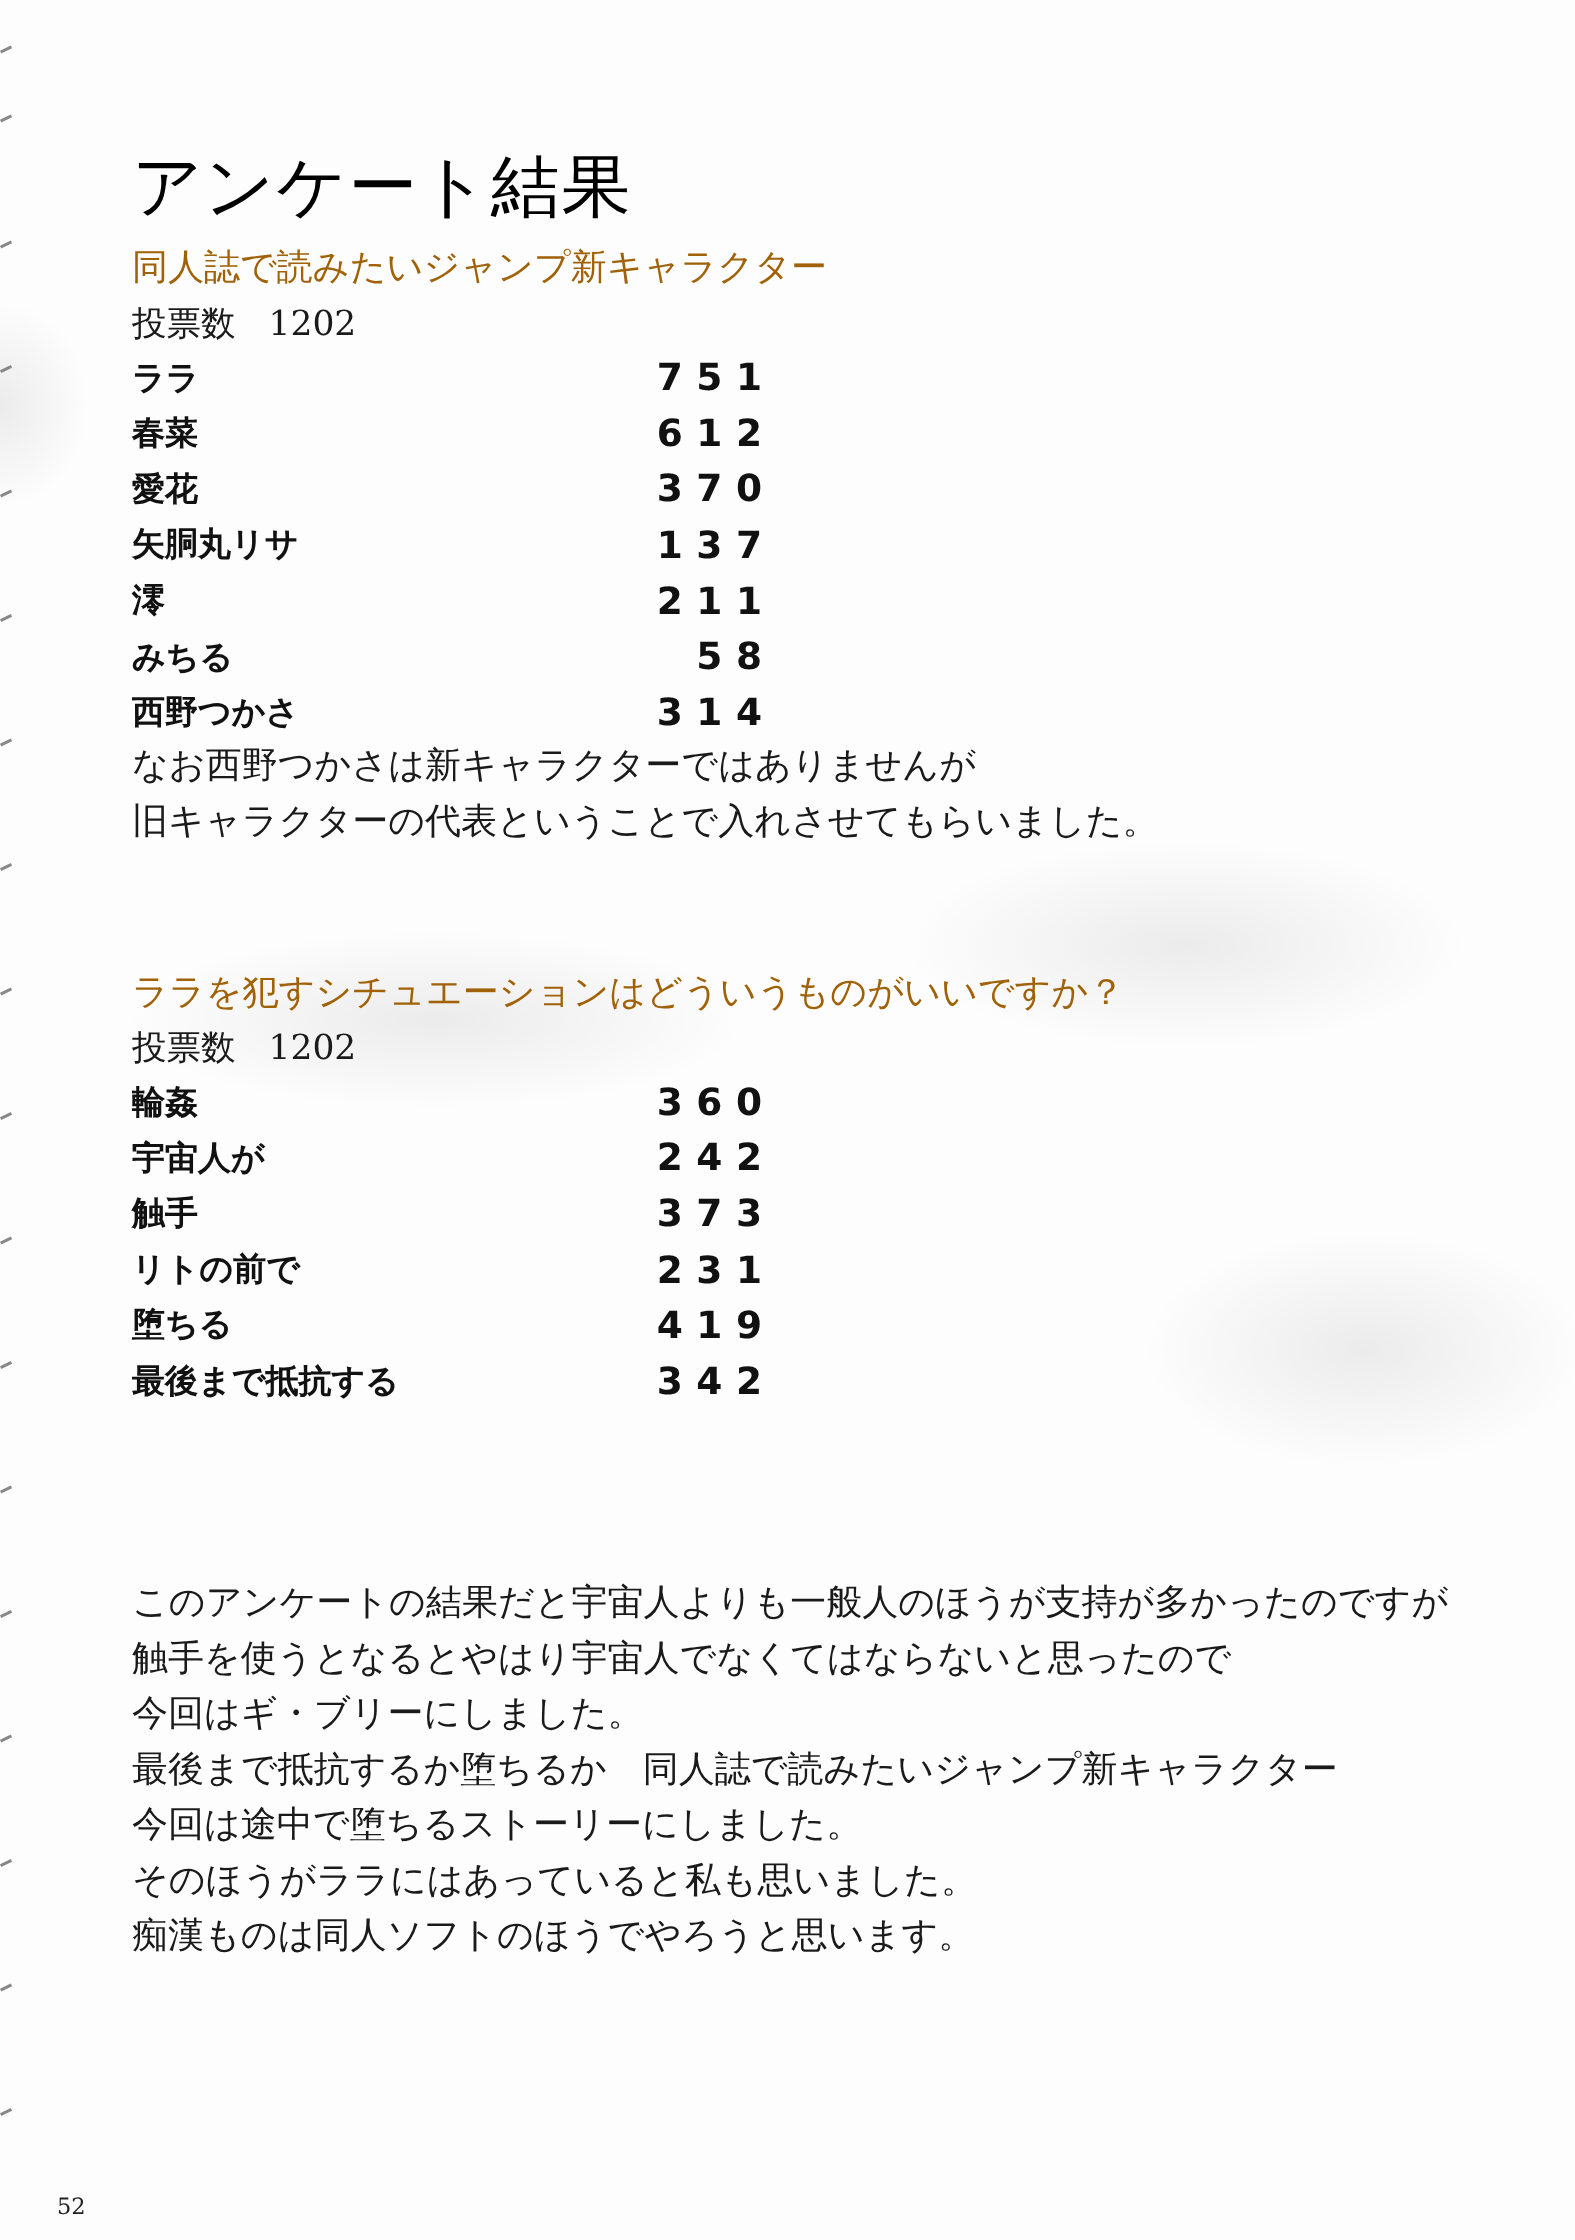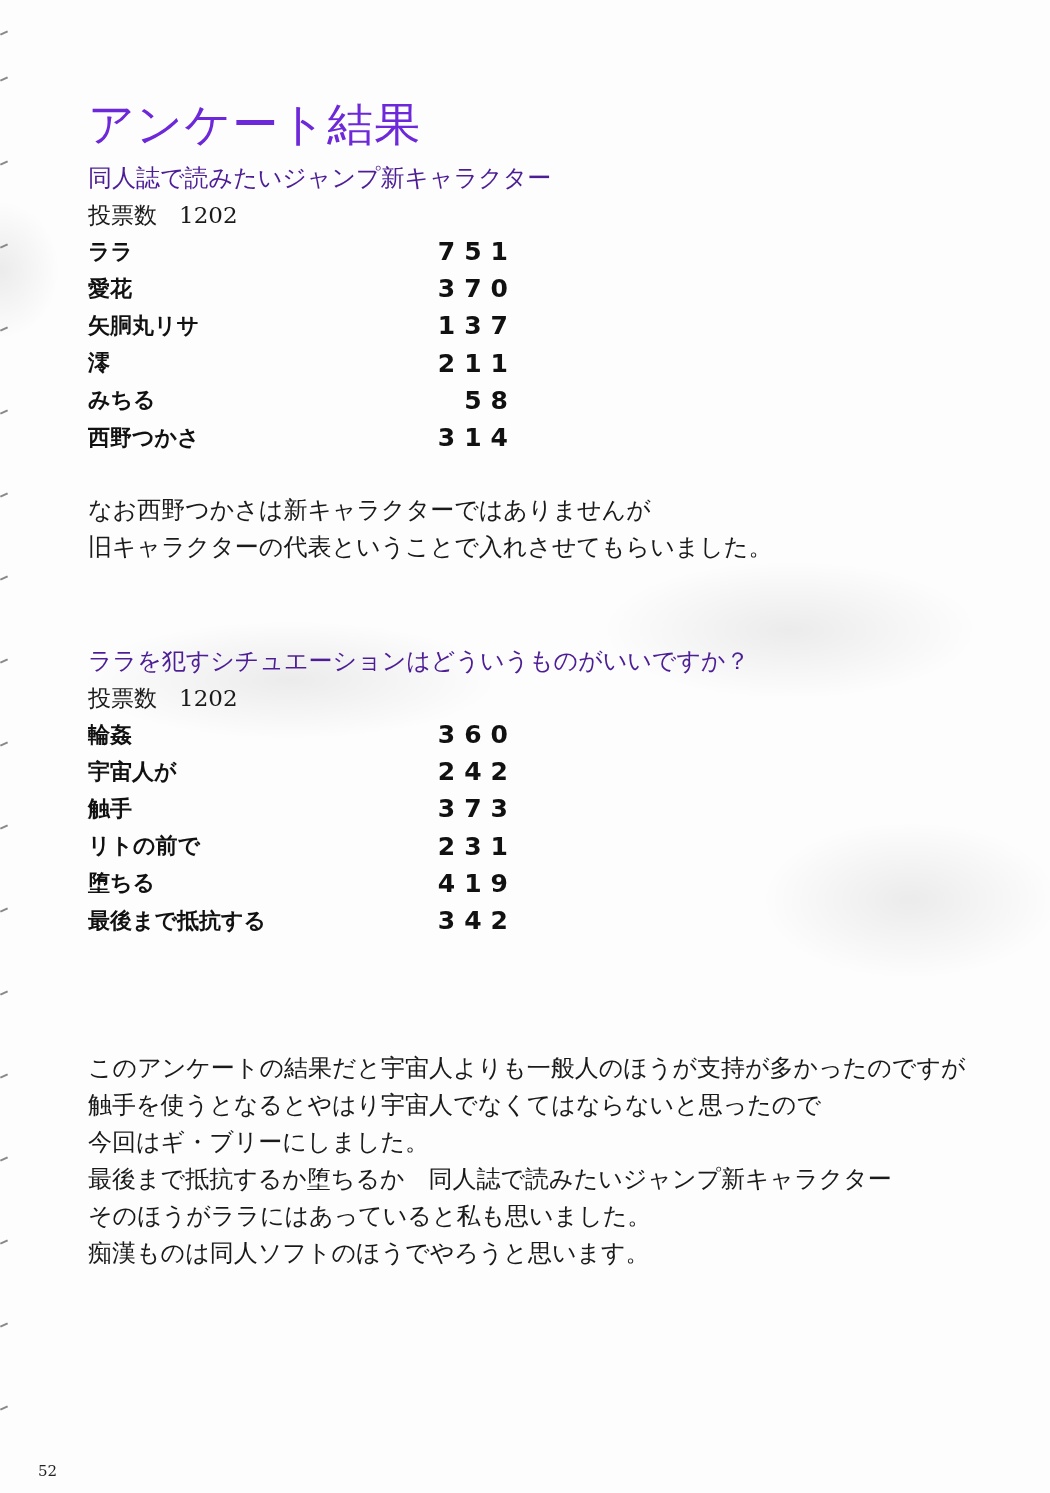--- a/index.html
+++ b/index.html
@@ -15,26 +15,26 @@
     pointer-events: none;
   }
   .binding-mark {
     position: absolute; left: 0; width: 8px; height: 2px; background: #888;
     transform: rotate(-25deg);
   }
   .page-title {
     position: absolute; left: 88px; top: 94px;
     font-size: 46px; font-weight: normal; letter-spacing: 1px;
     font-family: "DejaVu Serif", "Liberation Serif", serif;
-    color: #6d28d9;
+    color: #000000;
   }
   .survey-heading {
     position: absolute; left: 88px;
     font-size: 24px; font-family: "DejaVu Sans", "Liberation Sans", sans-serif;
-    color: #4c1d95;
+    color: #a16207;
   }
   .survey-heading.serif { font-family: "DejaVu Serif", "Liberation Serif", serif; }
   .vote-count {
     position: absolute; left: 88px; font-size: 23px;
     font-family: "DejaVu Serif", "Liberation Serif", serif;
   }
   .vote-count .num { margin-left: 22px; }
   .results { position: absolute; left: 88px; width: 420px; }
   .row {
     display: flex; justify-content: space-between; align-items: center;
@@ -88,20 +88,24 @@
   <div class="survey-heading serif" style="top:162px;">同人誌で読みたいジャンプ新キャラクター</div>
   <div class="vote-count" style="top:200px;">
     <span>投票数</span><span class="num">1202</span>
   </div>
   <div class="results" style="top:233px;">
     <div class="row">
         <span>ララ</span>
         <span class="val">751</span>
       </div>
     <div class="row">
+        <span>春菜</span>
+        <span class="val">612</span>
+      </div>
+    <div class="row">
         <span>愛花</span>
         <span class="val">370</span>
       </div>
     <div class="row">
         <span>矢胴丸リサ</span>
         <span class="val">137</span>
       </div>
     <div class="row">
         <span>澪</span>
         <span class="val">211</span>
@@ -152,17 +156,18 @@
         <span class="val">342</span>
       </div>
   </div>
 </section>
 
 <div class="note" style="top:1050px;">
   <p>このアンケートの結果だと宇宙人よりも一般人のほうが支持が多かったのですが</p>
   <p>触手を使うとなるとやはり宇宙人でなくてはならないと思ったので</p>
   <p>今回はギ・ブリーにしました。</p>
   <p>最後まで抵抗するか堕ちるか　同人誌で読みたいジャンプ新キャラクター</p>
+  <p>今回は途中で堕ちるストーリーにしました。</p>
   <p>そのほうがララにはあっていると私も思いました。</p>
   <p>痴漢ものは同人ソフトのほうでやろうと思います。</p>
 </div>
 
 <div class="page-number">52</div>
 
 </body></html>

